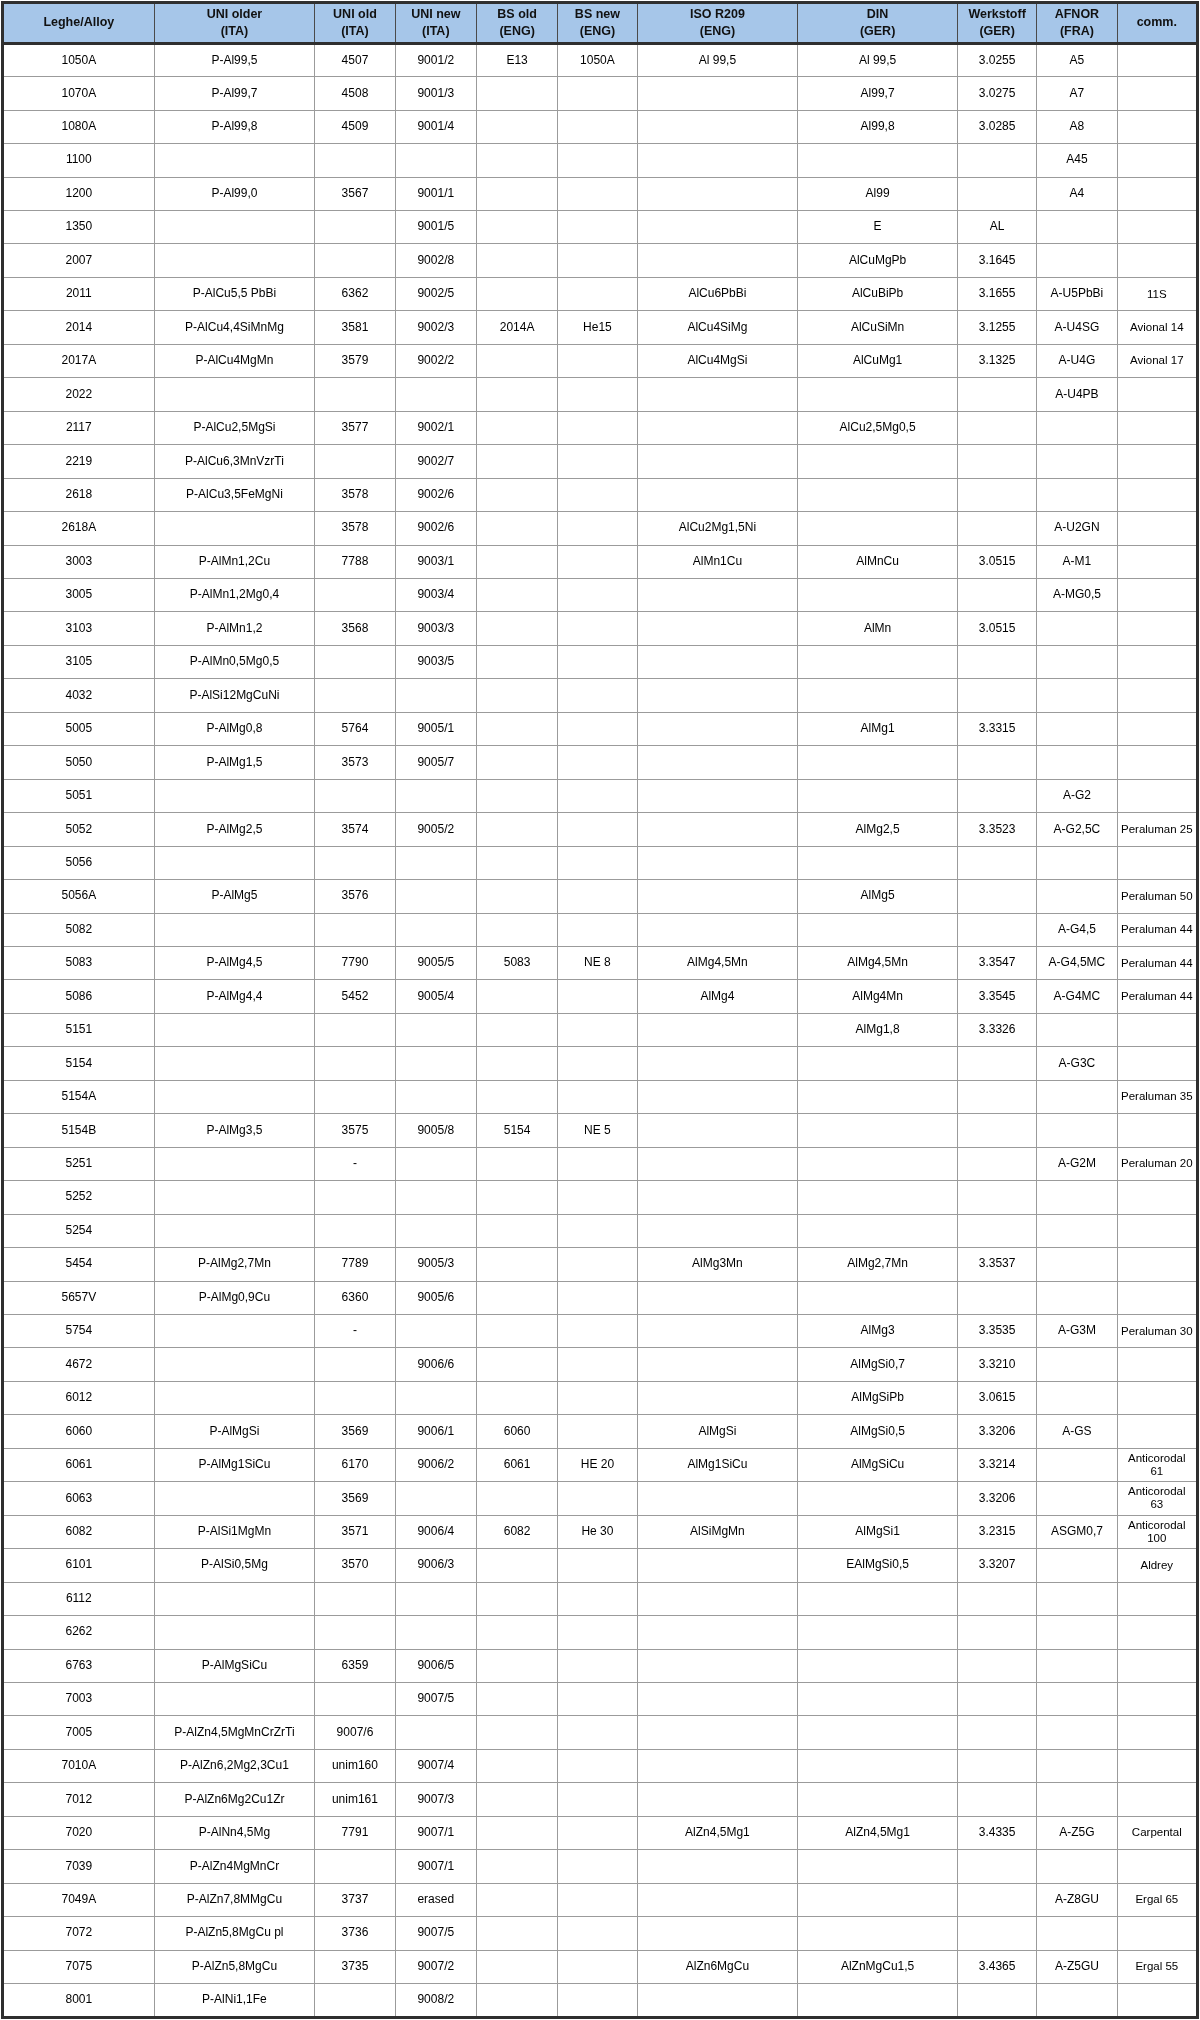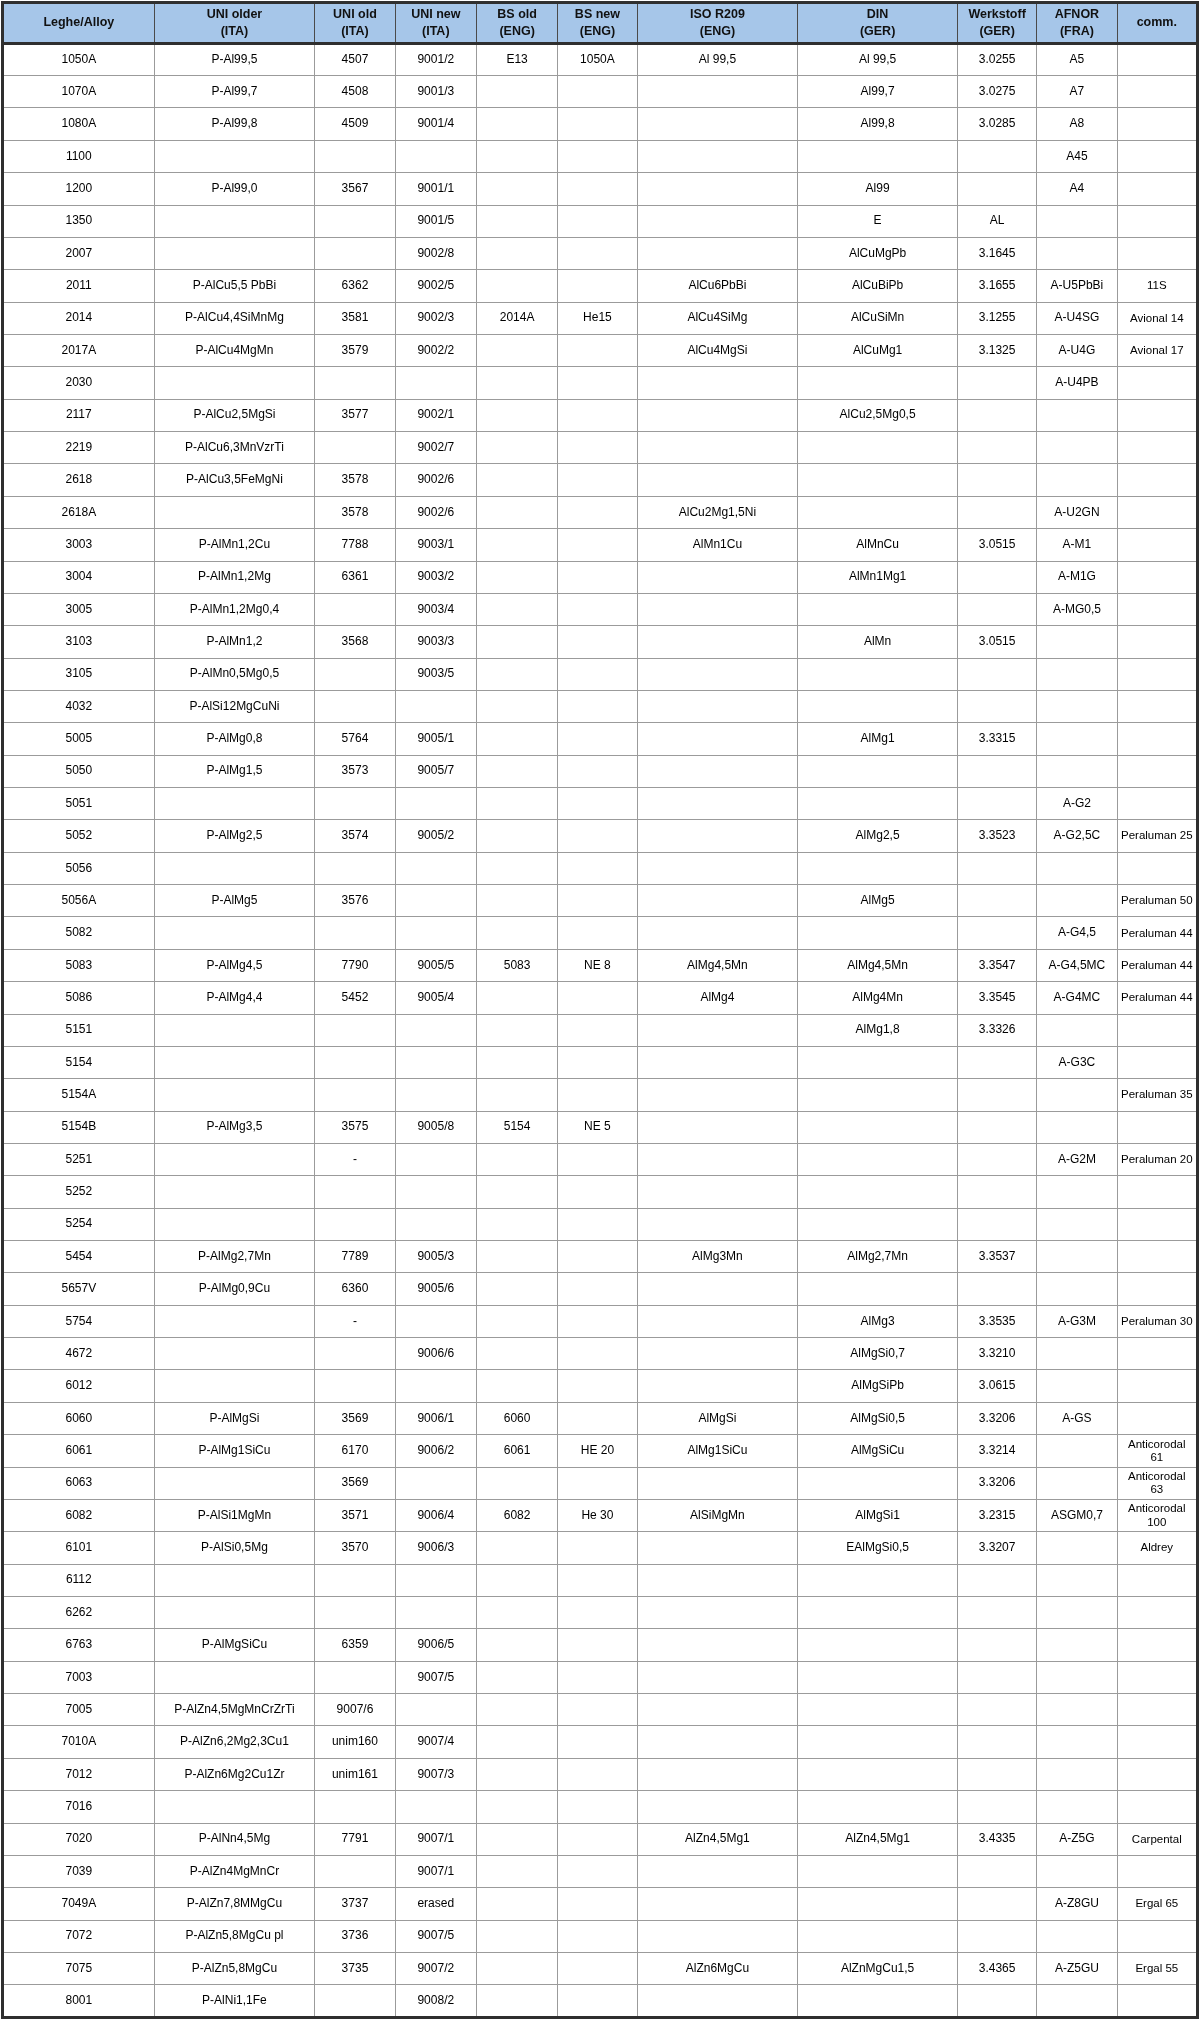--- a/index.html
+++ b/index.html
@@ -250,21 +250,21 @@
           <td>9002/2</td>
           <td></td>
           <td></td>
           <td>AlCu4MgSi</td>
           <td>AlCuMg1</td>
           <td>3.1325</td>
           <td>A-U4G</td>
           <td class="comm">Avional 17</td>
         </tr>
         <tr>
-          <td>2030</td>
+          <td>2022</td>
           <td></td>
           <td></td>
           <td></td>
           <td></td>
           <td></td>
           <td></td>
           <td></td>
           <td></td>
           <td>A-U4PB</td>
           <td class="comm"></td>
@@ -325,33 +325,20 @@
           <td>3003</td>
           <td>P-AlMn1,2Cu</td>
           <td>7788</td>
           <td>9003/1</td>
           <td></td>
           <td></td>
           <td>AlMn1Cu</td>
           <td>AlMnCu</td>
           <td>3.0515</td>
           <td>A-M1</td>
-          <td class="comm"></td>
-        </tr>
-        <tr>
-          <td>3004</td>
-          <td>P-AlMn1,2Mg</td>
-          <td>6361</td>
-          <td>9003/2</td>
-          <td></td>
-          <td></td>
-          <td></td>
-          <td>AlMn1Mg1</td>
-          <td></td>
-          <td>A-M1G</td>
           <td class="comm"></td>
         </tr>
         <tr>
           <td>3005</td>
           <td>P-AlMn1,2Mg0,4</td>
           <td></td>
           <td>9003/4</td>
           <td></td>
           <td></td>
           <td></td>
@@ -822,33 +809,20 @@
           <td>9007/3</td>
           <td></td>
           <td></td>
           <td></td>
           <td></td>
           <td></td>
           <td></td>
           <td class="comm"></td>
         </tr>
         <tr>
-          <td>7016</td>
-          <td></td>
-          <td></td>
-          <td></td>
-          <td></td>
-          <td></td>
-          <td></td>
-          <td></td>
-          <td></td>
-          <td></td>
-          <td class="comm"></td>
-        </tr>
-        <tr>
           <td>7020</td>
           <td>P-AlNn4,5Mg</td>
           <td>7791</td>
           <td>9007/1</td>
           <td></td>
           <td></td>
           <td>AlZn4,5Mg1</td>
           <td>AlZn4,5Mg1</td>
           <td>3.4335</td>
           <td>A-Z5G</td>

